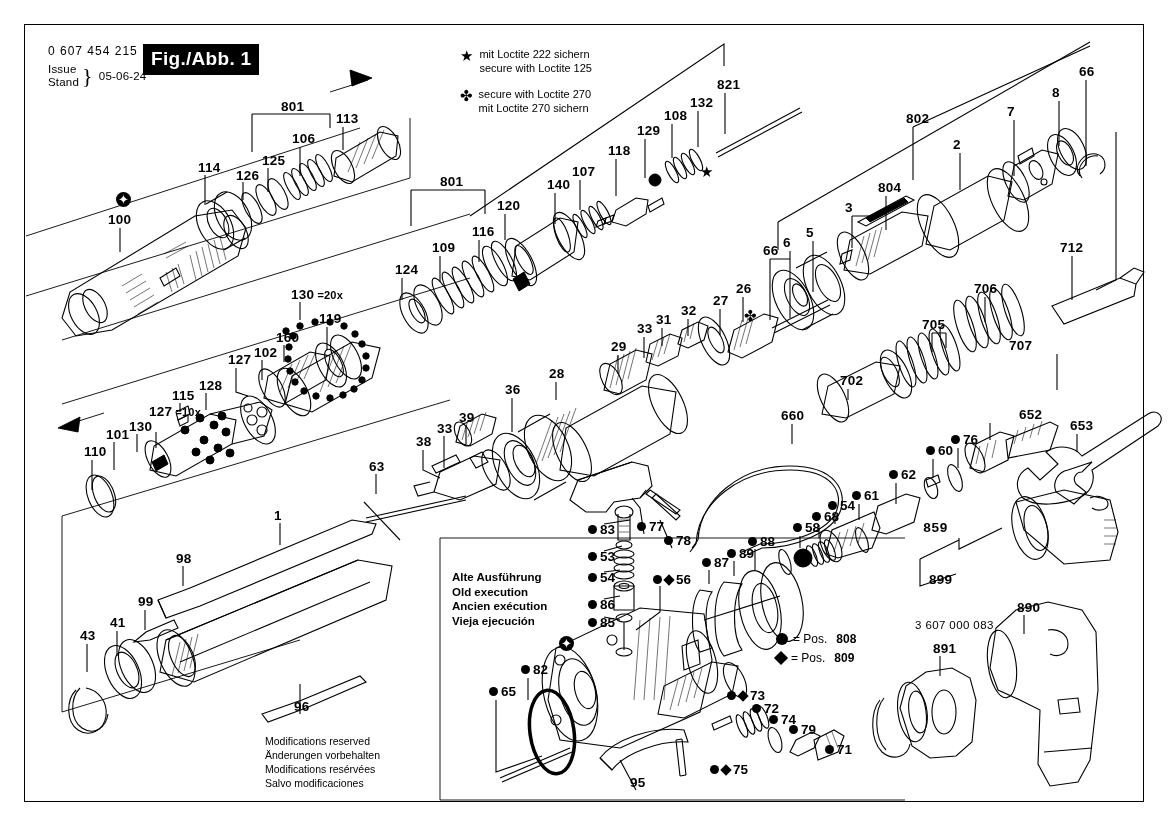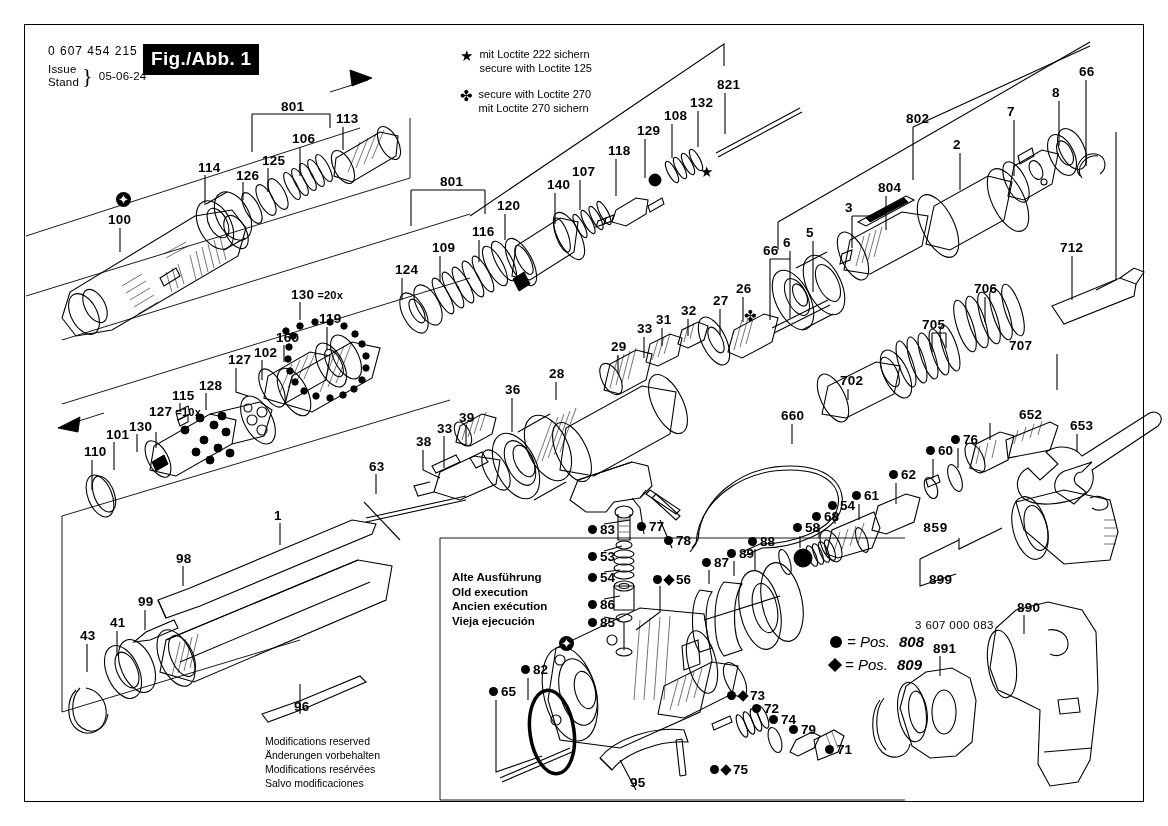--- a/index.html
+++ b/index.html
@@ -79,24 +79,23 @@
   .alte {
     position: absolute;
     left: 452px; top: 570px;
     font-size: 11.5px;
     font-weight: bold;
     line-height: 1.28;
   }
   
   .poslegend {
     position: absolute;
-    left: 830px; top: 630px;
-    font-size: 15px;
+    left: 776px; top: 630px;
+    font-size: 12px;
     line-height: 1.55;
-    font-style: italic;
   }
   .poslegend .row { display: flex; align-items: center; gap: 5px; }
   .poslegend .lbl { font-weight: normal; }
   .poslegend .num { font-weight: bold; margin-left: 4px; }
   
   .ordno {
     position: absolute;
     left: 915px; top: 619px;
     font-size: 11.5px;
     letter-spacing: .4px;

